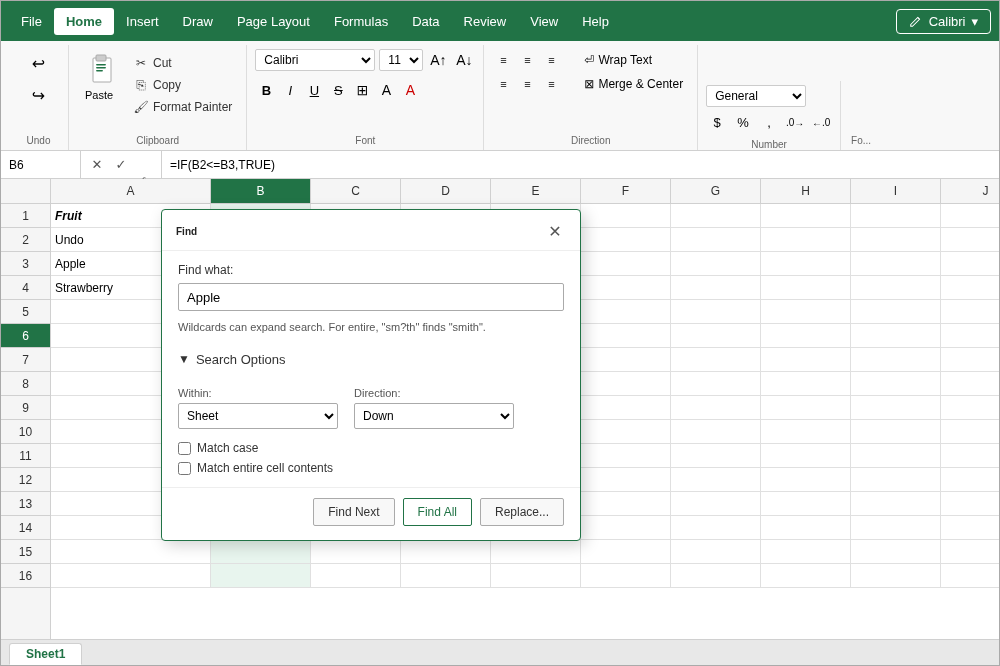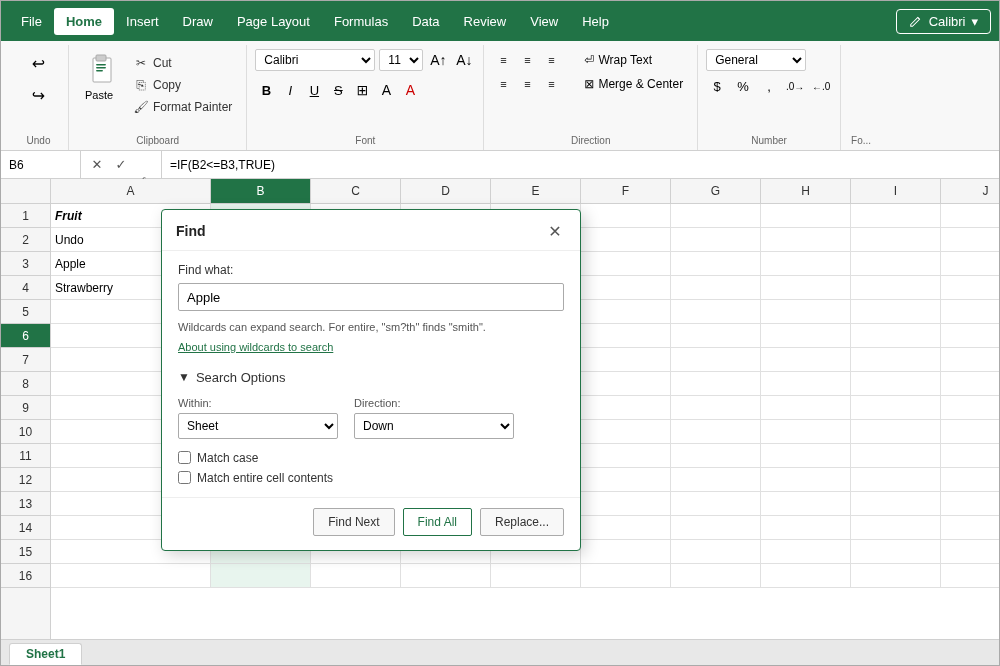--- a/index.html
+++ b/index.html
@@ -71,36 +71,36 @@
     .cell { height: 24px; border-right: 1px solid #e0e0e0; border-bottom: 1px solid #e0e0e0; display: flex; align-items: center; padding: 0 4px; font-size: 12px; color: #000; flex-shrink: 0; cursor: cell; overflow: hidden; }
     .cell.col-a { width: 160px; }
     .cell.header-cell { font-weight: bold; font-style: italic; }
     .cell.active-cell { outline: 2px solid #217346; outline-offset: -2px; background: #fff; }
     .cell.selected-col { background: #e8f5ee; }
 
     
     .dialog-overlay { position: absolute; top: 0; left: 0; right: 0; bottom: 0; pointer-events: none; }
     .find-dialog { position: absolute; top: 30px; left: 160px; width: 420px; background: #fff; border: 1.5px solid #217346; border-radius: 4px; box-shadow: 4px 4px 16px rgba(0,0,0,0.18); pointer-events: all; }
     .dialog-header { display: flex; align-items: center; justify-content: space-between; padding: 10px 14px 8px; border-bottom: 1px solid #eee; }
-    .dialog-title { font-size: 14px; font-weight: 600; color: #222; }
+    .dialog-title { font-size: 10px; font-weight: 600; color: #222; }
     .dialog-close { width: 22px; height: 22px; border: none; background: transparent; cursor: pointer; font-size: 16px; color: #555; display: flex; align-items: center; justify-content: center; border-radius: 2px; }
     .dialog-body { padding: 12px 16px; }
     .find-label { font-size: 12px; color: #333; margin-bottom: 6px; }
     .find-input { width: 100%; height: 28px; border: 1px solid #aaa; border-radius: 2px; font-size: 13px; padding: 0 8px; outline: none; }
     .wildcard-hint { font-size: 11px; color: #555; margin-top: 8px; line-height: 1.5; }
     .wildcard-link { color: #217346; text-decoration: underline; cursor: pointer; font-size: 11px; }
     .search-options-header { display: flex; align-items: center; gap: 6px; margin-top: 16px; cursor: pointer; font-size: 13px; color: #333; font-weight: 500; }
     .chevron { font-size: 12px; }
-    .search-options-body { margin-top: 12px; }
+    .search-options-body { margin-top: 20px; }
     .options-row { display: flex; align-items: flex-end; gap: 16px; margin-bottom: 12px; }
     .option-group { display: flex; flex-direction: column; gap: 4px; }
     .option-label { font-size: 11px; color: #555; }
     .option-select { height: 26px; border: 1px solid #aaa; border-radius: 2px; font-size: 12px; padding: 0 4px; width: 160px; background: #fff; }
     .checkbox-row { display: flex; flex-direction: column; gap: 6px; margin-top: 4px; }
-    .checkbox-item { display: flex; align-items: center; gap: 6px; font-size: 12px; color: #333; cursor: pointer; }
+    .checkbox-item { display: flex; align-items: flex-end; gap: 6px; font-size: 12px; color: #333; cursor: pointer; }
     .checkbox-item input[type=checkbox] { width: 13px; height: 13px; cursor: pointer; }
     .dialog-footer { display: flex; justify-content: flex-end; gap: 8px; padding: 10px 16px 14px; border-top: 1px solid #eee; }
     .btn { height: 28px; border-radius: 2px; font-size: 12px; cursor: pointer; padding: 0 14px; border: 1px solid #aaa; background: #f8f8f8; color: #333; }
     .btn-primary { background: #fff; border-color: #217346; color: #217346; }
 
     
     .tab-bar { height: 26px; background: #e8e8e8; border-top: 1px solid #d0d0d0; display: flex; align-items: flex-end; padding-left: 8px; flex-shrink: 0; }
     .sheet-tab { height: 22px; padding: 0 16px; border: 1px solid #d0d0d0; border-bottom: none; border-radius: 3px 3px 0 0; background: #fff; font-size: 12px; display: flex; align-items: center; cursor: pointer; color: #333; }
     .sheet-tab.active { background: #fff; border-bottom: 1px solid #fff; color: #217346; font-weight: 600; }
   </style>
@@ -214,21 +214,21 @@
           </button>
           <button class="wrap-btn">
             <span>⊠</span>
             <span>Merge &amp; Center</span>
           </button>
         </div>
       </div>
       <div class="ribbon-group-label">Direction</div>
     </div>
 
-    <div class="ribbon-group" style="min-width:120px;">
+    <div class="ribbon-group" style="min-width:120px;margin-top:36px;">
       <div class="ribbon-group-content" style="flex-direction:column; gap:4px; align-items:flex-start;">
         <select class="num-select">
           <option>General</option>
         </select>
         <div style="display:flex;align-items:center;gap:4px;">
           <button class="font-btn">$</button>
           <button class="font-btn">%</button>
           <button class="font-btn">,</button>
           <button class="font-btn" style="font-size:10px;">.0→</button>
           <button class="font-btn" style="font-size:10px;">←.0</button>
@@ -491,23 +491,20 @@
     <div class="dialog-overlay">
       <div class="find-dialog">
         <div class="dialog-header">
           <span class="dialog-title">Find</span>
           <button class="dialog-close">✕</button>
         </div>
         <div class="dialog-body">
           <div class="find-label">Find what:</div>
           <input type="text" class="find-input" value="Apple" style="">
           <div class="wildcard-hint">Wildcards can expand search. For entire, "sm?th" finds "smith".</div>
-          <div style="margin-top:4px;">
-            <a class="wildcard-link">About using wildcards to search</a>
-          </div>
           <div class="search-options-header">
             <span class="chevron">▼</span>
             <span>Search Options</span>
           </div>
           <div class="search-options-body">
             <div class="options-row">
               <div class="option-group">
                 <div class="option-label">Within:</div>
                 <select class="option-select">
                   <option>Sheet</option>

